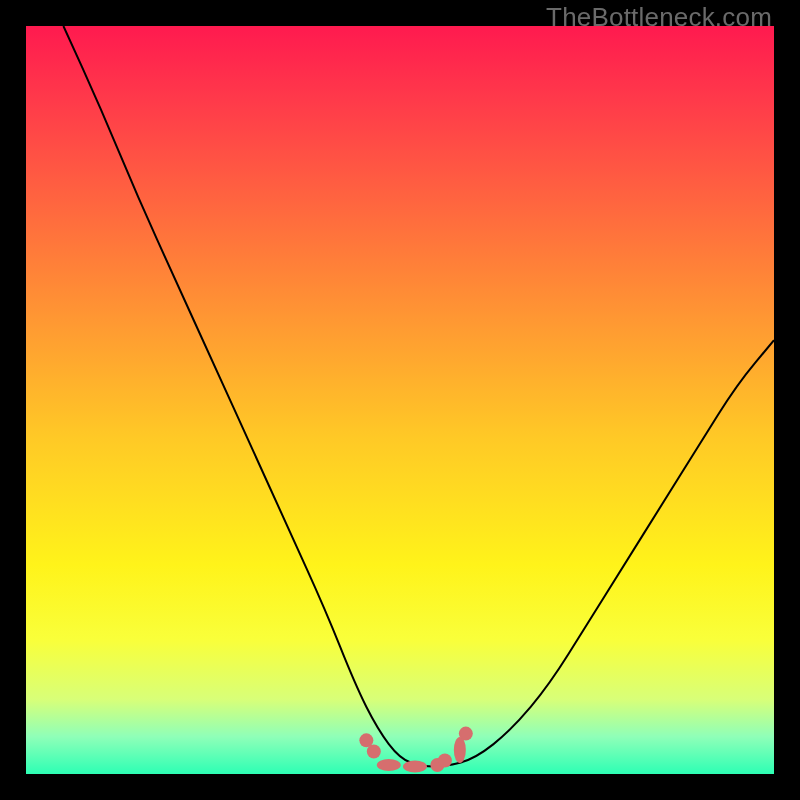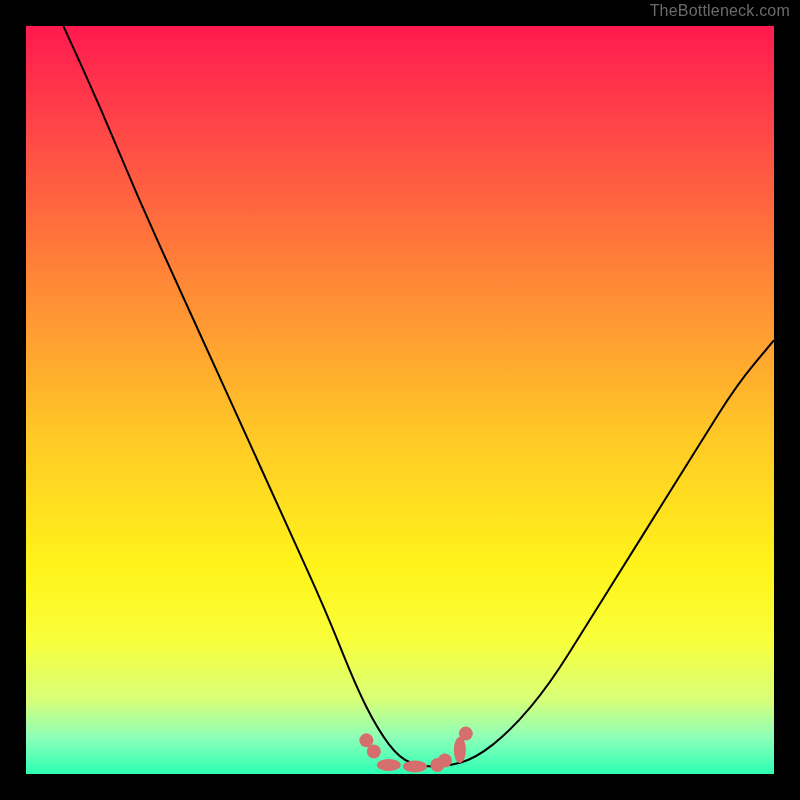--- a/index.html
+++ b/index.html
@@ -31,23 +31,23 @@
       #fff31a 72%,
       #f9ff3a 82%,
       #d8ff78 90%,
       #8fffb8 95%,
       #2dffb4 100%
     );
   }
   .watermark {
     position: absolute;
     top: 2px;
-    right: 10px;
+    right: 28px;
     color: #6a6a6a;
-    font-size: 16px;
+    font-size: 26px;
     font-weight: 500;
     letter-spacing: 0.2px;
     user-select: none;
     z-index: 5;
     text-align: right;
   }
   svg.curve {
     position: absolute;
     inset: 0;
     width: 100%;

